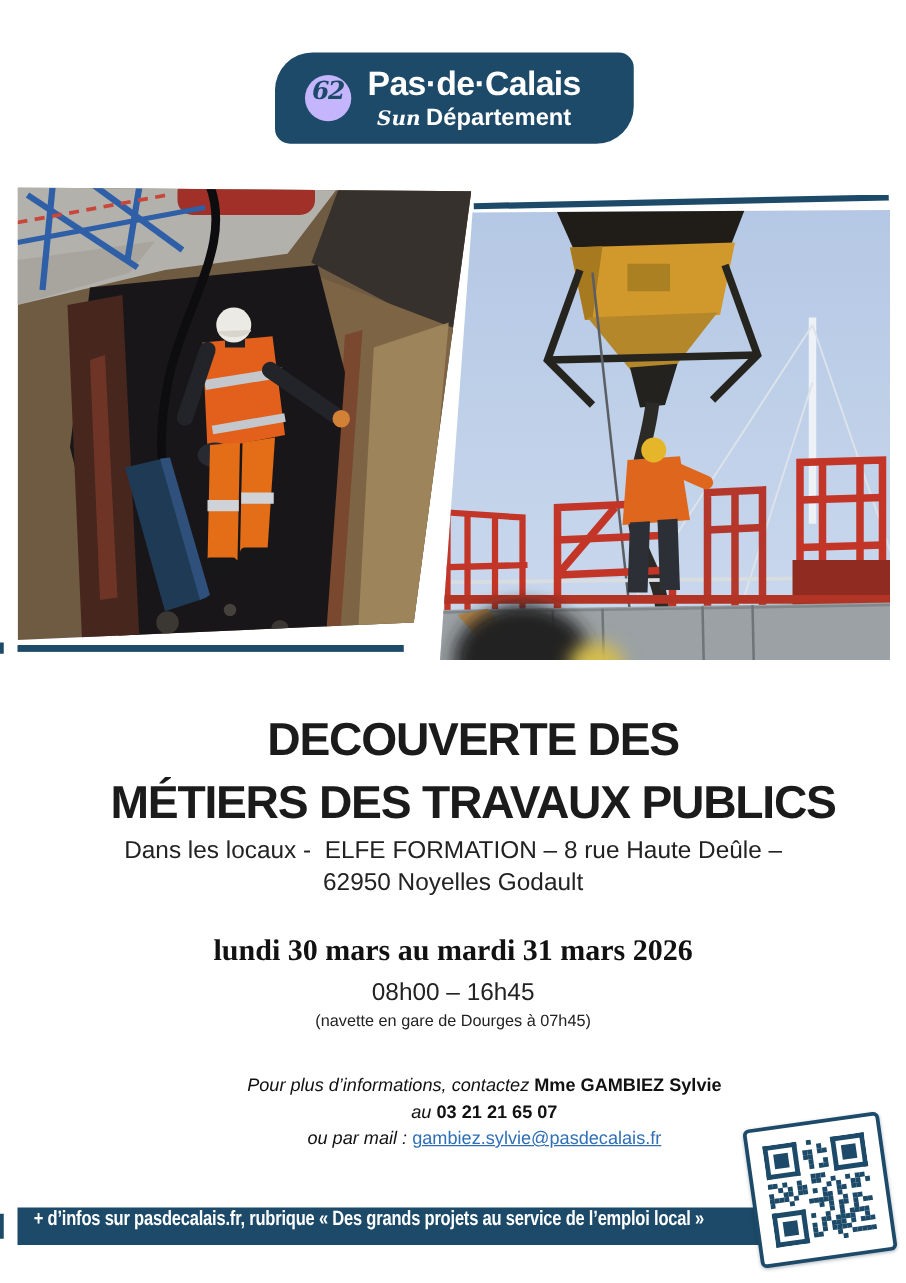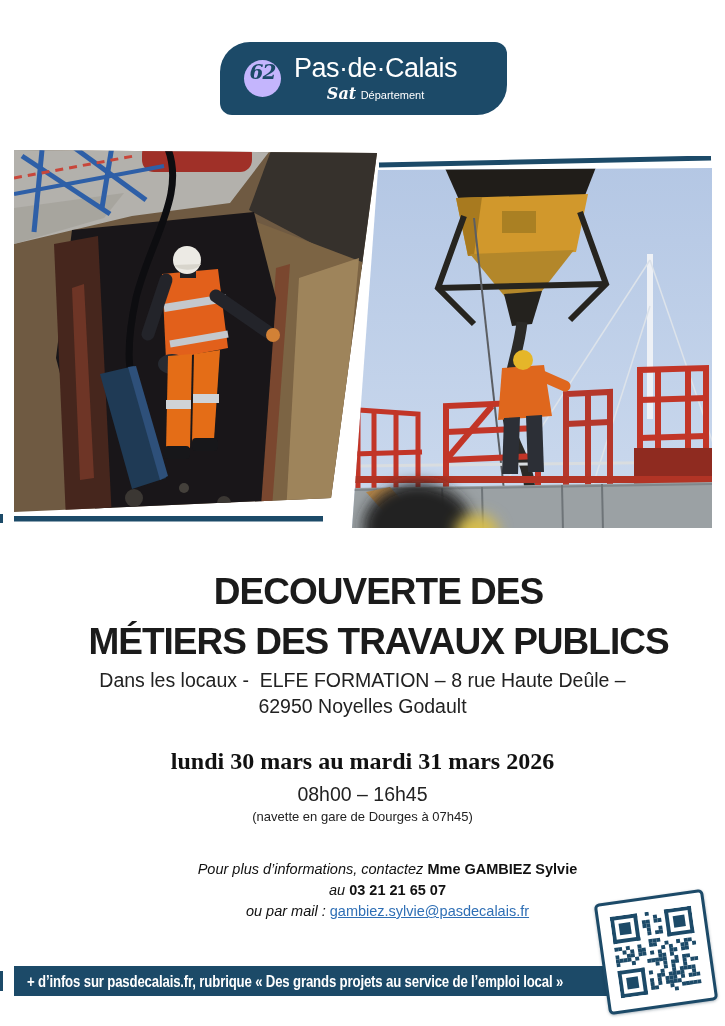--- a/index.html
+++ b/index.html
@@ -8,24 +8,24 @@
 
   
   .logo{position:absolute;left:220px;top:42px;width:287px;height:73px;
         background:var(--navy);border-radius:30px 12px 30px 12px;
         display:flex;align-items:center;}
   .logo-circle{width:37px;height:37px;margin-left:24px;border-radius:50%;
         background:#c4b5fd;display:flex;align-items:flex-start;justify-content:center;flex:0 0 auto;}
   .logo-circle span{font-family:"DejaVu Serif",serif;font-style:italic;font-weight:bold;
         font-size:20px;color:var(--navy);letter-spacing:-1px;}
   .logo-text{margin-left:13px;display:flex;flex-direction:column;line-height:1;}
-  .logo-name{color:#fff;font-weight:normal;font-size:27px;letter-spacing:-0.5px;}
+  .logo-name{color:#fff;font-weight:bold;font-size:27px;letter-spacing:-0.5px;}
   .logo-tagline{margin-top:4px;text-align:center;color:#fff;}
   .logo-tagline .script{font-family:"DejaVu Serif",serif;font-style:italic;font-weight:bold;font-size:16px;}
-  .logo-tagline .rest{font-weight:normal;font-size:11px;}
+  .logo-tagline .rest{font-weight:bold;font-size:19px;}
 
   
   .photo-svg{position:absolute;display:block;}
   #left-photo{left:14px;top:148px;}
   #right-photo{left:352px;top:156px;}
   .navy-fill{fill:var(--navy);}
   .navy-stroke{stroke:var(--navy);}
   .edge-sliver{position:absolute;background:var(--navy);}
 
   
@@ -35,21 +35,21 @@
   .dates{top:748px;font-size:24px;font-weight:bold;color:#111;}
   .hours{top:783px;font-size:19.5px;color:#222;}
   .shuttle{top:809px;font-size:13px;color:#222;}
   .contact{top:859px;font-size:14.5px;line-height:21px;color:#111;}
   .contact .it{font-style:italic;}
   .contact .bd{font-weight:bold;}
   .contact a{color:var(--link);text-decoration:underline;}
 
   
   .banner{position:absolute;left:14px;top:966px;width:615px;height:30px;background:var(--navy);
-          display:flex;align-items:center;overflow:visible;}
+          display:flex;overflow:visible;}
   .banner-text{color:#fff;font-weight:bold;font-size:16.5px;white-space:nowrap;
           transform:scaleX(0.8);transform-origin:left center;margin-left:13px;letter-spacing:-0.2px;}
 
   
   .qr-card{position:absolute;left:601px;top:896px;width:104px;height:106px;background:#fff;
            border:3px solid var(--navy);border-radius:5px;transform:rotate(-8deg);
            display:flex;align-items:center;justify-content:center;z-index:5;
            box-shadow:0 1px 3px rgba(20,50,70,.35);}
   .qr-card svg{width:82px;height:82px;display:block;}
 </style>
@@ -58,21 +58,21 @@
 
 <div class="page">
 
   <div class="logo">
     <div class="logo-circle">
       <span>62</span>
     </div>
     <div class="logo-text">
       <div class="logo-name">Pas·de·Calais</div>
       <div class="logo-tagline">
-        <span class="script">Sat</span>
+        <span class="script">Sun</span>
         <span class="rest">Département</span>
       </div>
     </div>
   </div>
 
   <svg id="left-photo" class="photo-svg" width="364" height="380" viewBox="0 0 364 380">
     <defs>
       <clipPath id="lp">
           <polygon points="0,2 363,5 317,350 0,364"></polygon>
         </clipPath>

